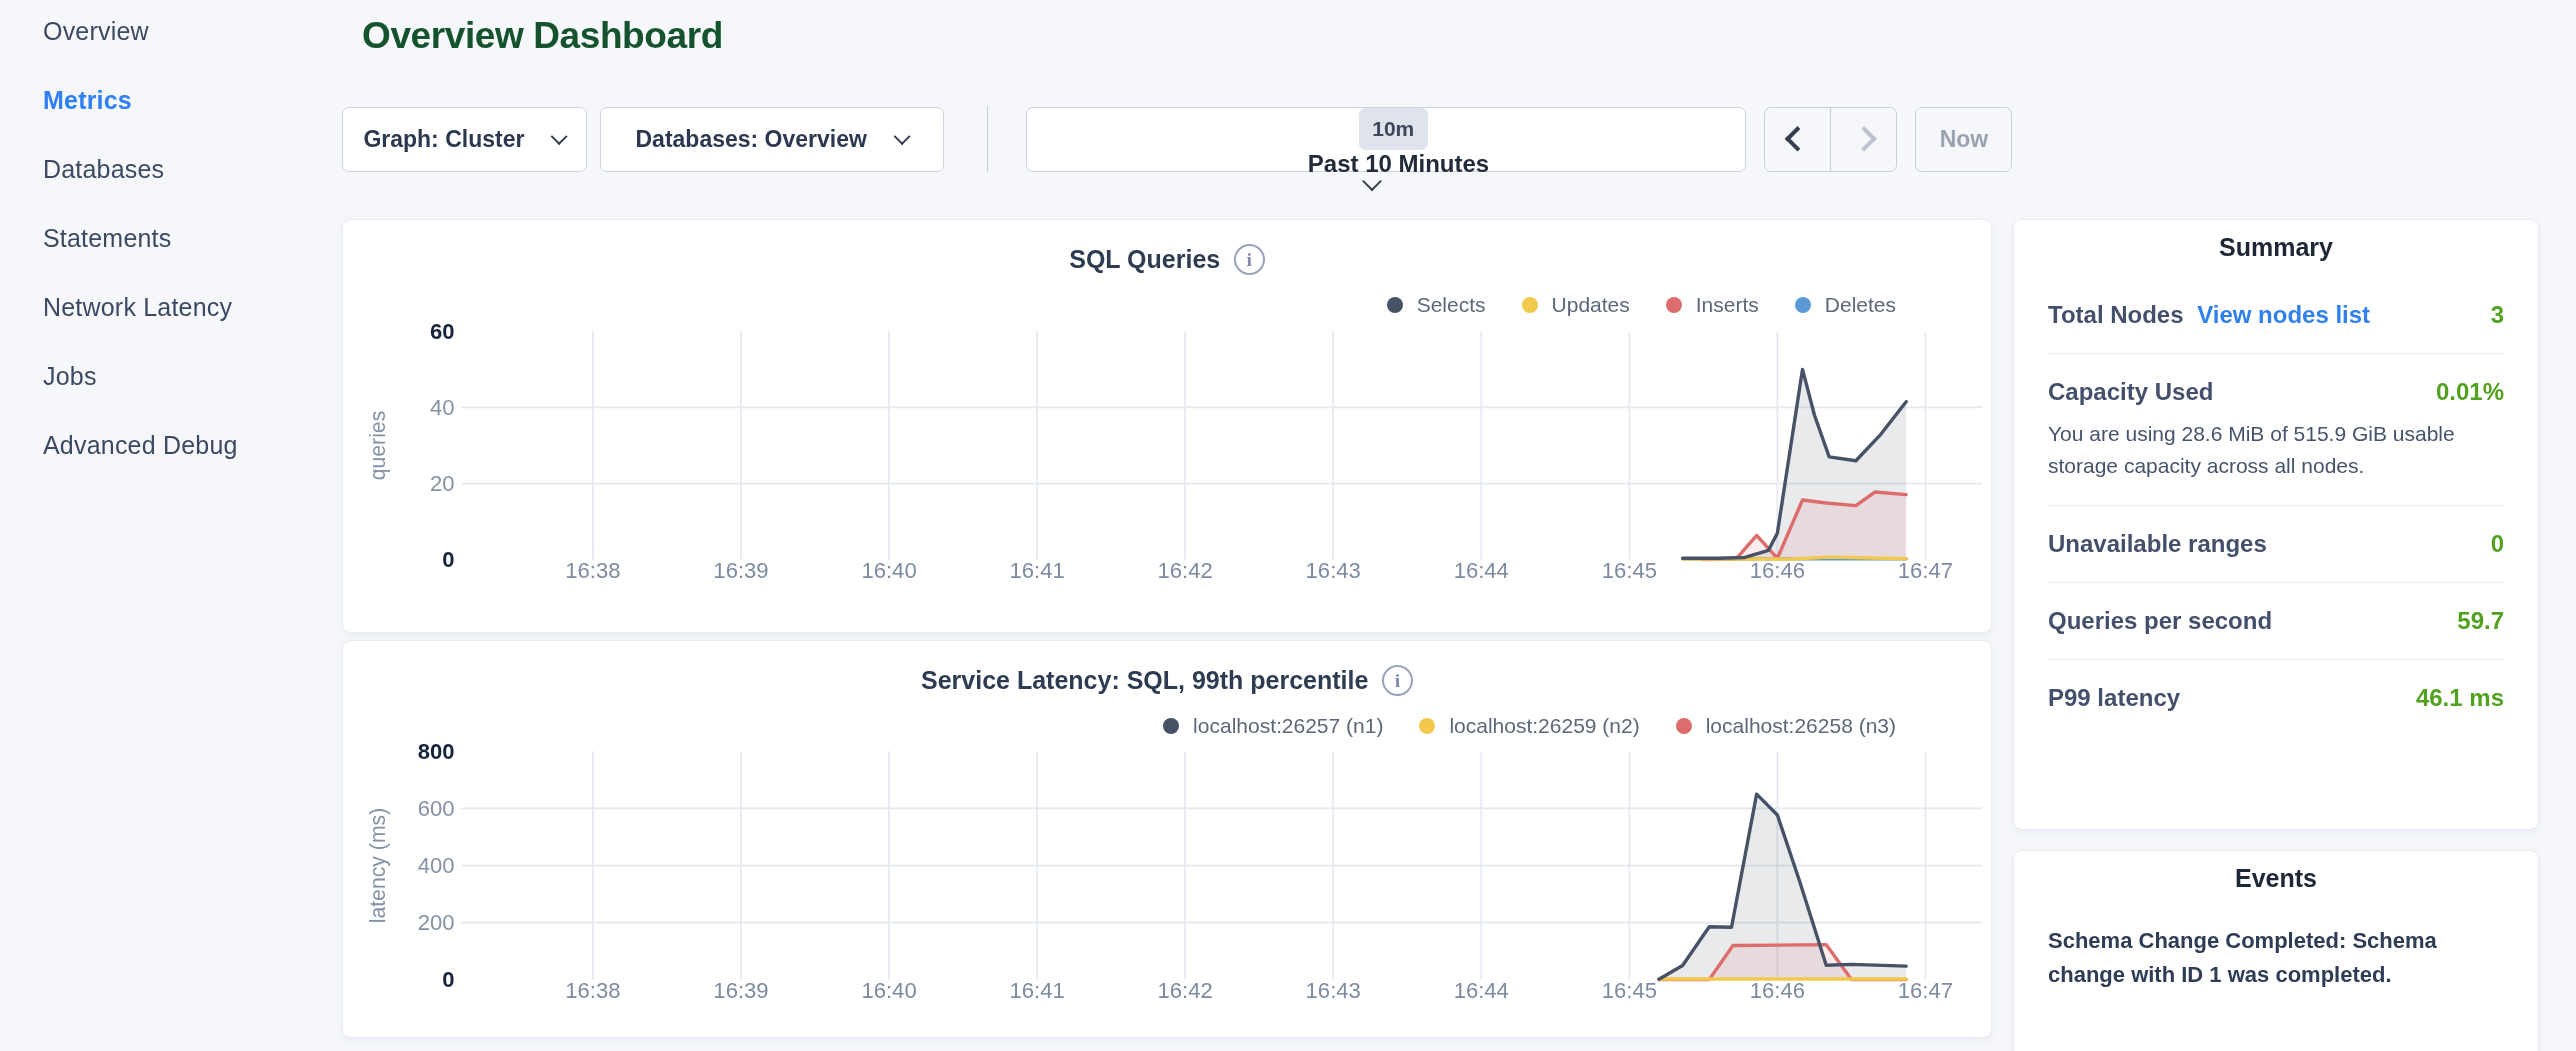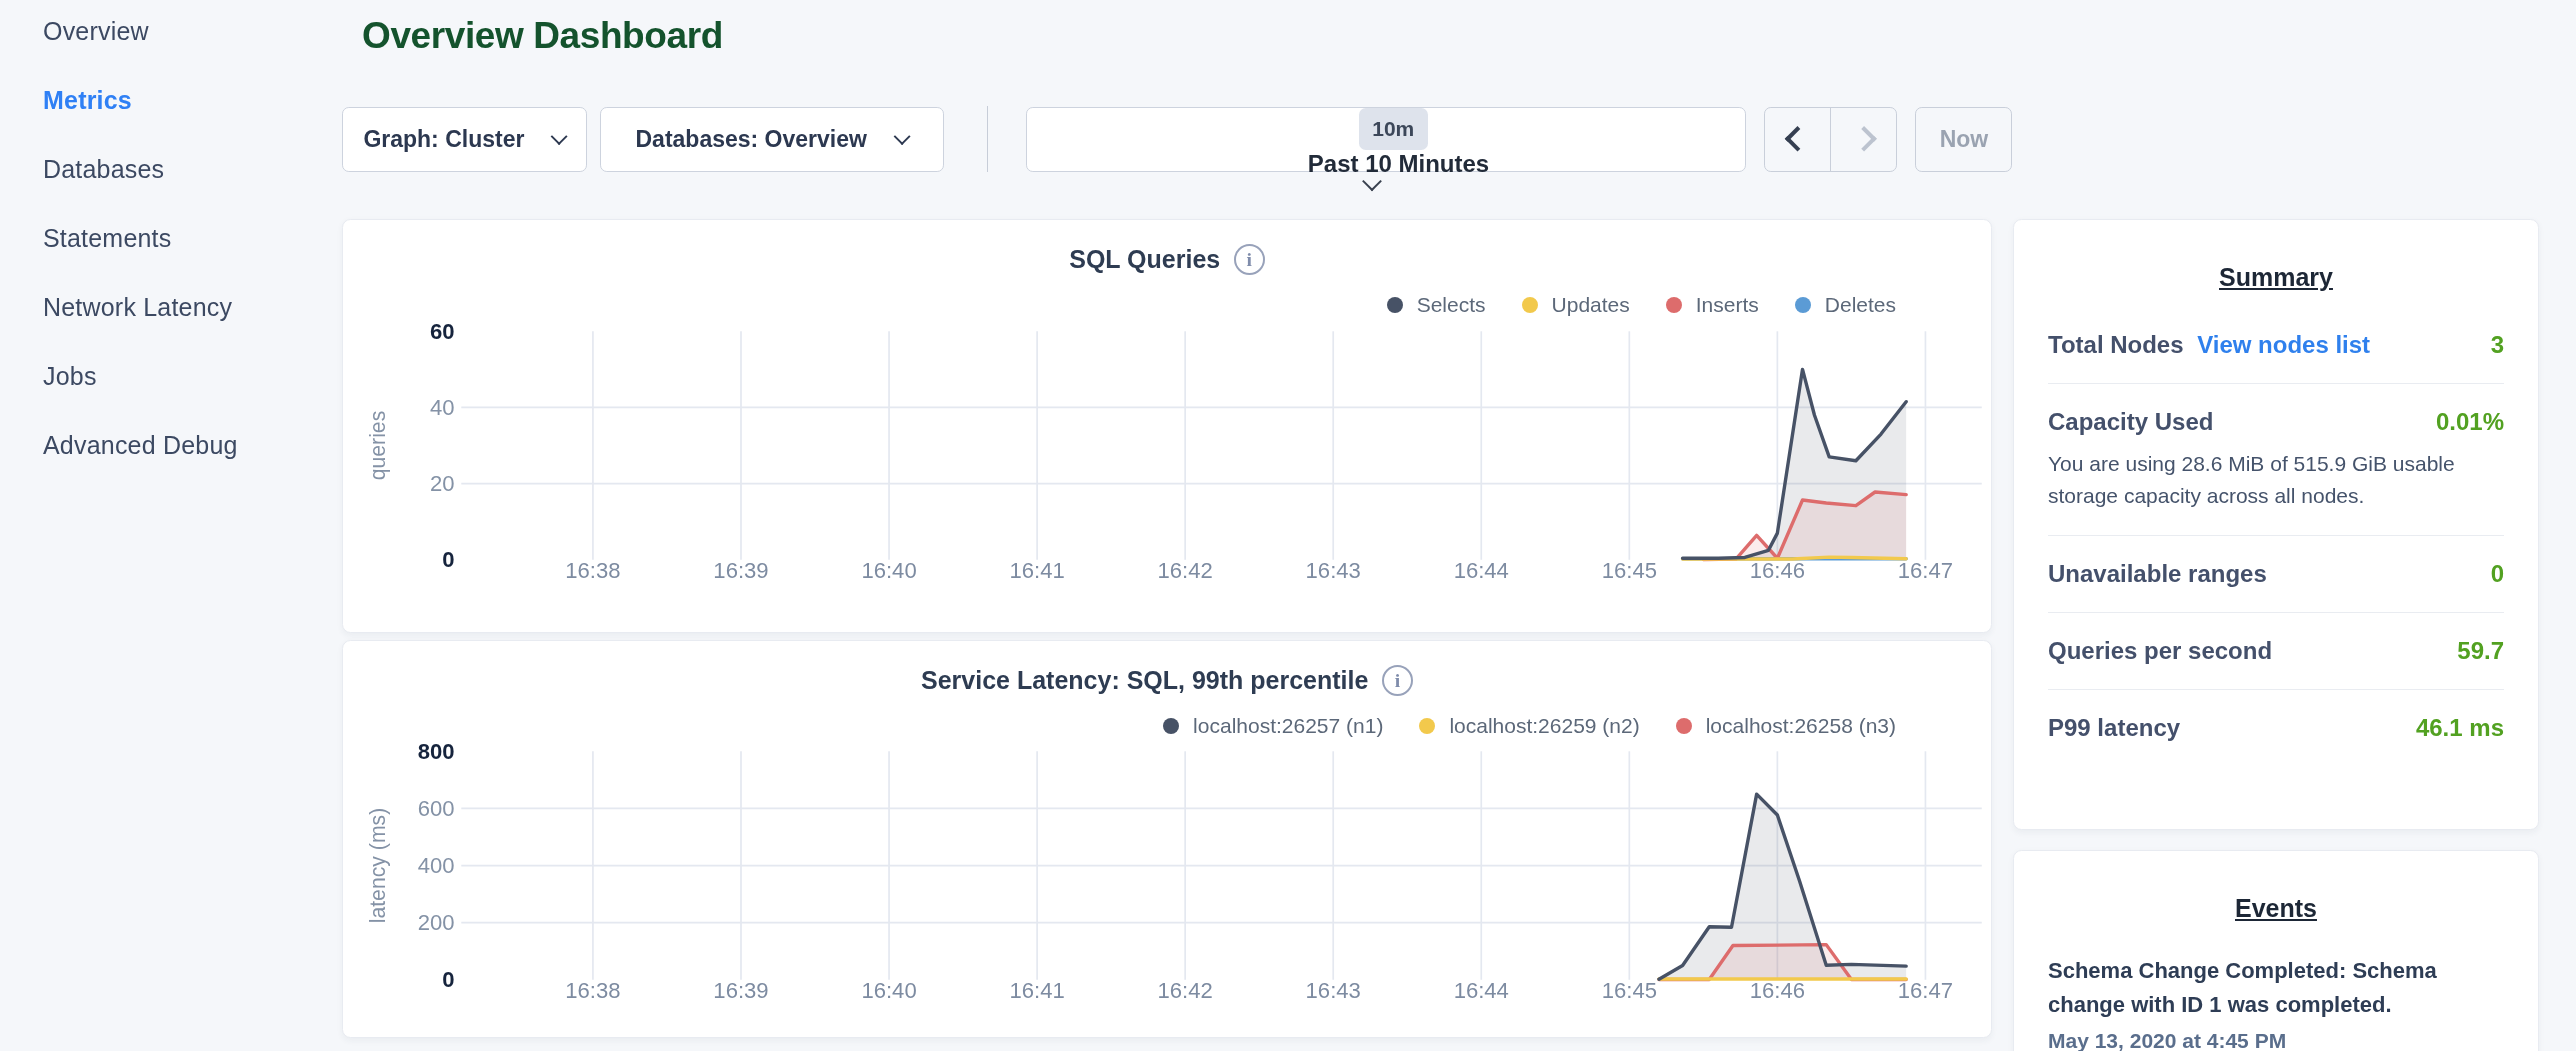--- a/index.html
+++ b/index.html
@@ -75,21 +75,21 @@
   }
   .chart-legend { position:absolute; top:73px; right:95px; display:flex; gap:36px; align-items:center; }
   .leg-item { display:flex; align-items:center; gap:14px; }
   .leg-dot { width:16px; height:16px; border-radius:50%; }
   .leg-label { font-size:21px; color:#5c6879; }
   svg.chart { position:absolute; left:0; }
   #chart-card-0 svg.chart { top:96px; }
   #chart-card-1 svg.chart { top:95px; }
   svg.chart text { font-family:"Liberation Sans", sans-serif; }
   
-  .panel-title { text-align:center; margin-top:43px; font-size:25px; font-weight:700; color:#1d2736;text-decoration:underline; }
+  .panel-title { text-align:center; margin-top:13px; font-size:25px; font-weight:700; color:#1d2736; }
   .sum-rows { margin:15.3px 34px 0; }
   .sum-row { padding:24px 0; }
   .sum-row + .sum-row { border-top:1.7px solid #e9ecf1; }
   .sum-main { display:flex; align-items:baseline; }
   .sum-label { font-size:24px; font-weight:700; color:#44506b; }
   .sum-link { font-size:24px; font-weight:700; color:#2f80ed; margin-left:13.6px; cursor:pointer; }
   .sum-value { margin-left:auto; font-size:24px; font-weight:700; color:#52a121; white-space:nowrap; }
   .sum-desc { margin-top:12px; font-size:21px; color:#45536b; line-height:1.5; }
   
   .event-item { margin:31px 34px 0;font-weight:bold; }
@@ -289,17 +289,16 @@
         </div>
       </div>
     </div>
 </div>
 
 <div class="card" id="events-card">
   <div class="panel-title">Events</div>
   <div id="events-list">
       <div class="event-item">
         <div class="event-text">Schema Change Completed: Schema change with ID 1 was completed.</div>
-        <div class="event-time">May 13, 2020 at 4:45 PM</div>
       </div>
     </div>
 </div>
 
 
 </body></html>

